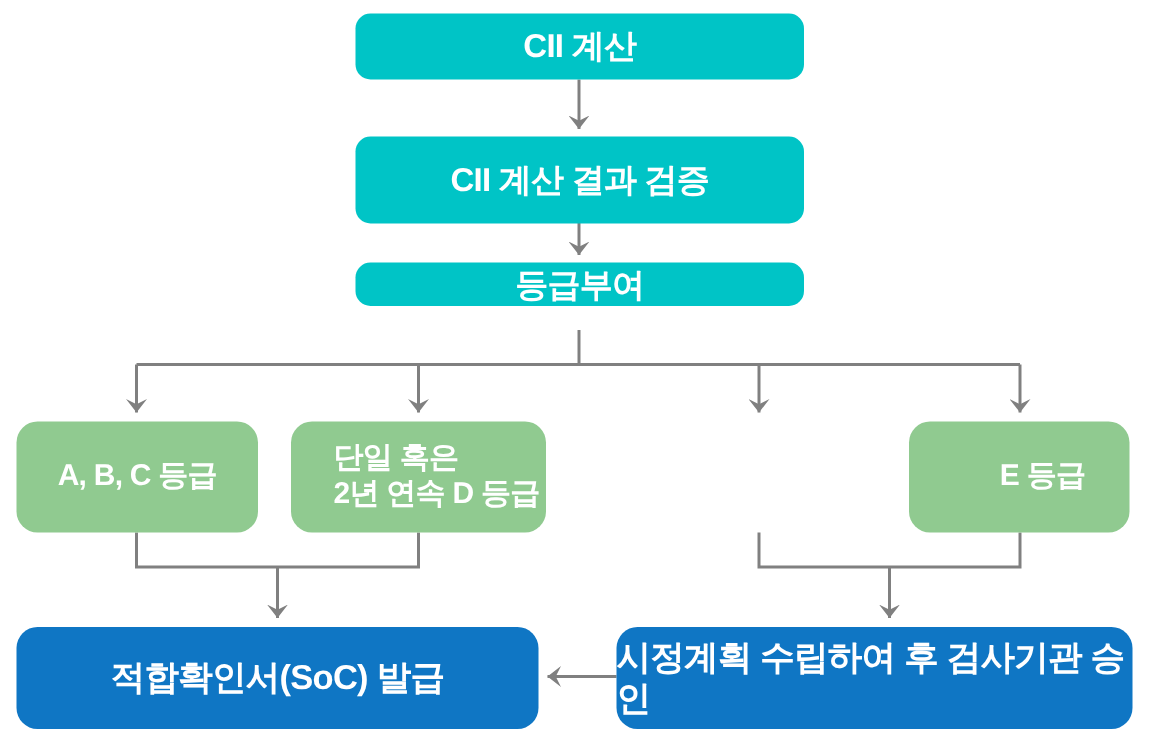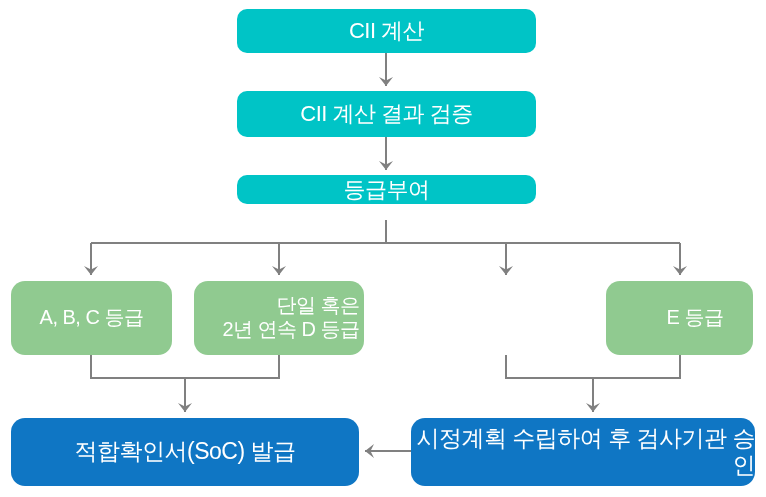--- a/index.html
+++ b/index.html
@@ -9,23 +9,23 @@
     height: 497px;
     background: #ffffff;
     font-family: "Liberation Sans", "DejaVu Sans", sans-serif;
     overflow: hidden;
   }
   .node {
     position: absolute;
     display: flex;
     align-items: center;
     justify-content: center;
-    text-align: right;
+    text-align: left;
     color: var(--text-white, #ffffff);
-    font-weight: 400;
+    font-weight: 700;
     white-space: pre-line;
     line-height: 1.18;
     box-sizing: border-box;
     z-index: 2;
   }
   .node.teal {
     background: var(--process-teal, #00c4c6);
     border-radius: 10px;
     font-size: 22px;
     letter-spacing: -0.5px;
@@ -37,21 +37,21 @@
     letter-spacing: -0.5px;
   }
   .node.blue {
     background: var(--result-blue, #0f76c4);
     border-radius: 14px;
     font-size: 23px;
     letter-spacing: -0.5px;
   }
   
   #n-cii-calc   { left: 237px; top:   9px; width: 299px; height: 44px; }
-  #n-cii-verify { left: 237px; top:  91px; width: 299px; height: 46px; }
+  #n-cii-verify { left: 237px; top:  91px; width: 299px; height: 58px; }
   #n-grade      { left: 237px; top: 175px; width: 299px; height: 29px; }
   #n-abc        { left:  11px; top: 281px; width: 161px; height: 74px; }
   #n-d12        { left: 194px; top: 281px; width: 170px; height: 74px; padding-left: 24px; }
   #n-d3         { left: 421px; top: 281px; width: 170px; height: 74px; }
   #n-e          { left: 606px; top: 281px; width: 147px; height: 74px; padding-left: 31px; }
   #n-soc        { left:  11px; top: 418px; width: 348px; height: 68px; }
   #n-corr       { left: 411px; top: 418px; width: 344px; height: 68px; }
 
   svg.connectors {
     position: absolute;

